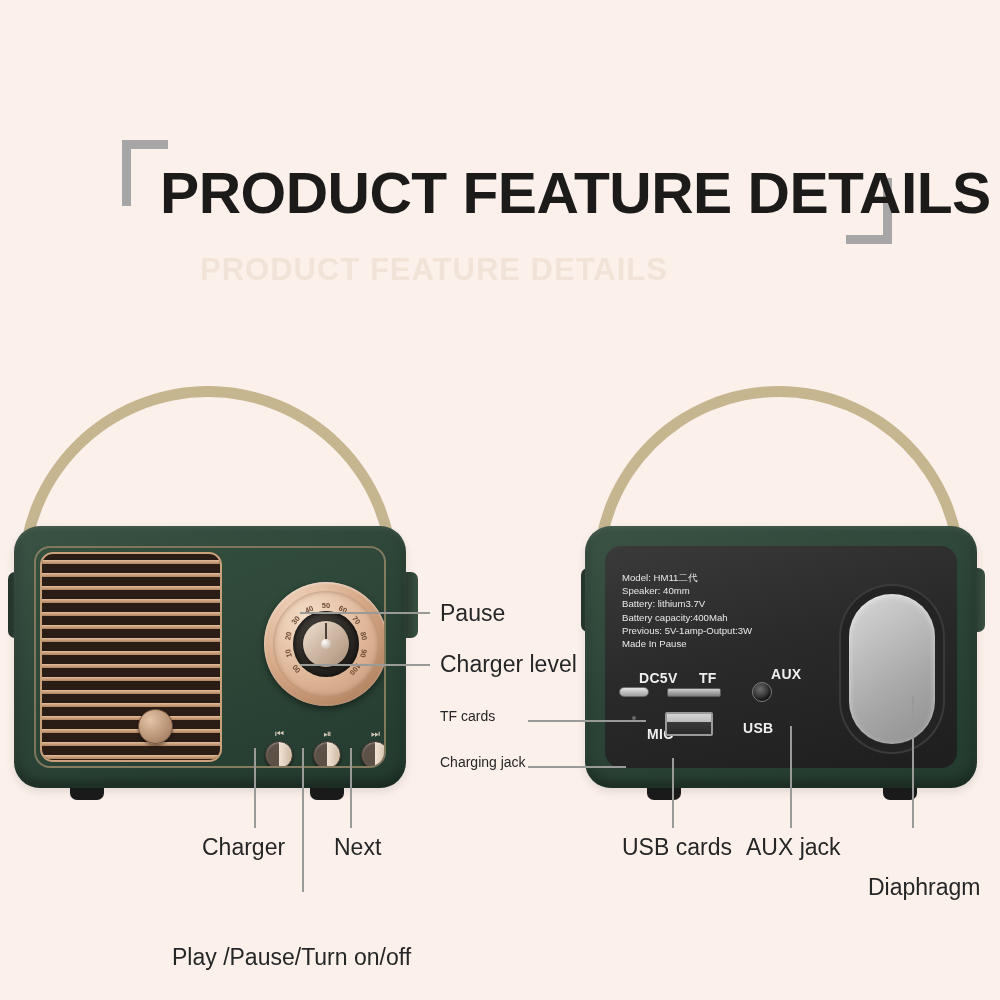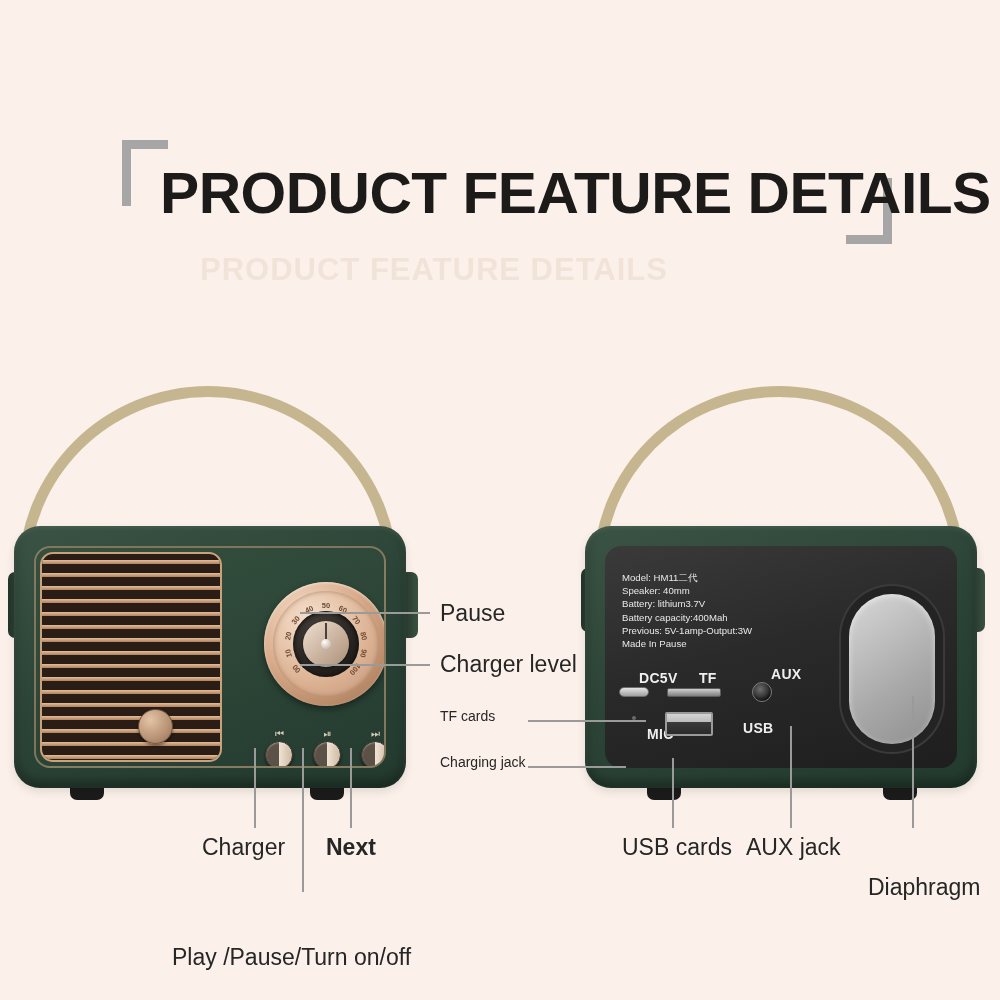--- a/index.html
+++ b/index.html
@@ -425,20 +425,20 @@
   <div class="lead lead-v" style="left:672px; top:722px; height:70px;"></div>
   <div class="lead lead-v" style="left:790px; top:690px; height:102px;"></div>
   <div class="lead lead-v" style="left:912px; top:660px; height:132px;"></div>
 
   <div class="callout" style="left:440px; top:564px;">Pause</div>
   <div class="callout" style="left:440px; top:615px;">Charger level</div>
   <div class="callout callout-sm" style="left:440px; top:672px;">TF cards</div>
   <div class="callout callout-sm" style="left:440px; top:718px;">Charging jack</div>
 
   <div class="callout" style="left:202px; top:798px;">Charger</div>
-  <div class="callout" style="left:326px; top:798px;font-weight:bold;">Next</div>
+  <div class="callout" style="left:334px; top:798px;">Next</div>
   <div class="callout" style="left:172px; top:908px;">Play /Pause/Turn on/off</div>
 
   <div class="callout" style="left:622px; top:798px;">USB cards</div>
   <div class="callout" style="left:746px; top:798px;">AUX jack</div>
   <div class="callout" style="left:868px; top:838px;">Diaphragm</div>
 
 </div>
 
 </body></html>

